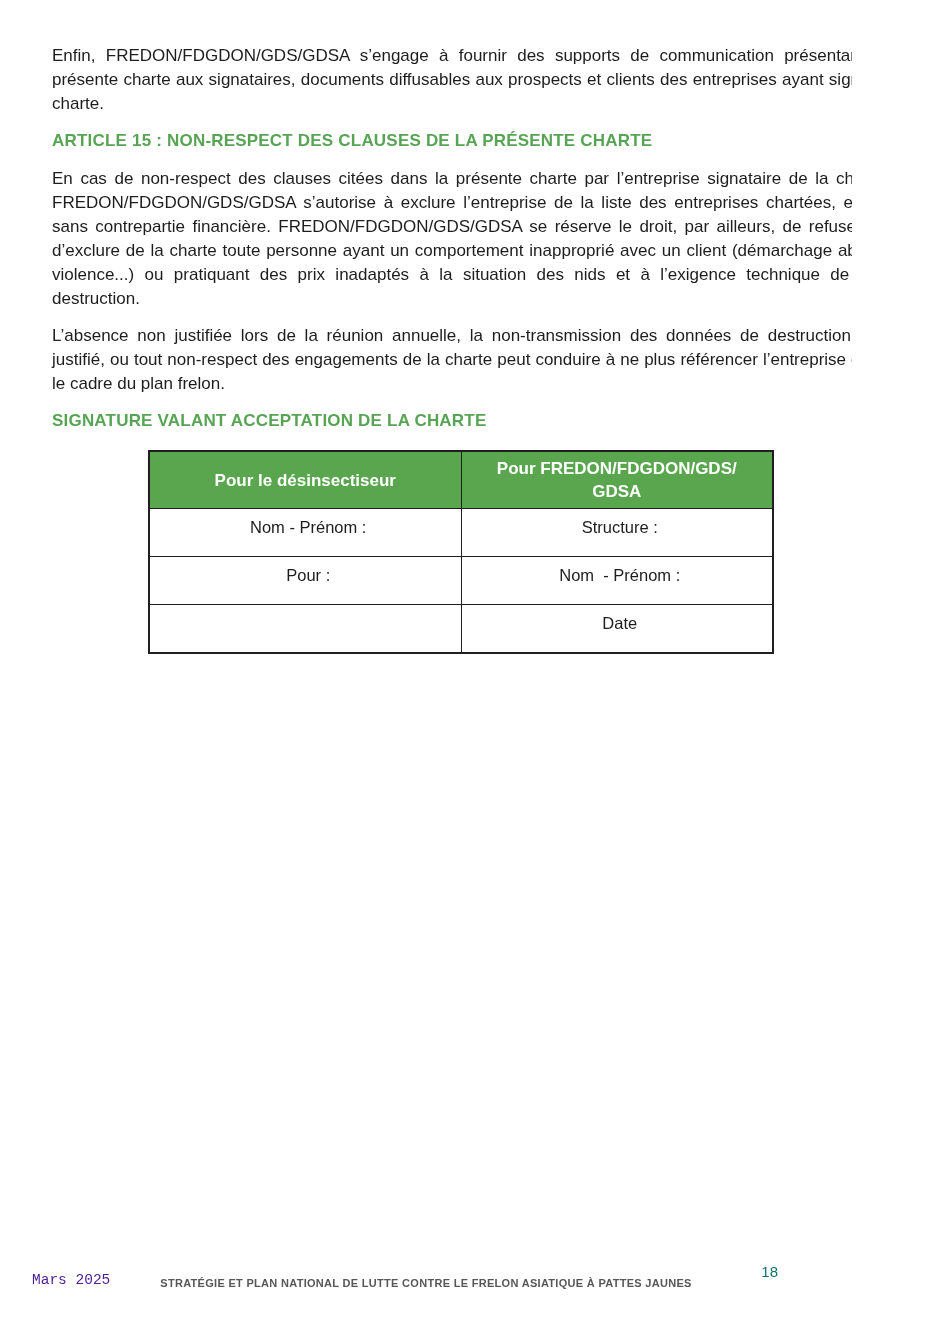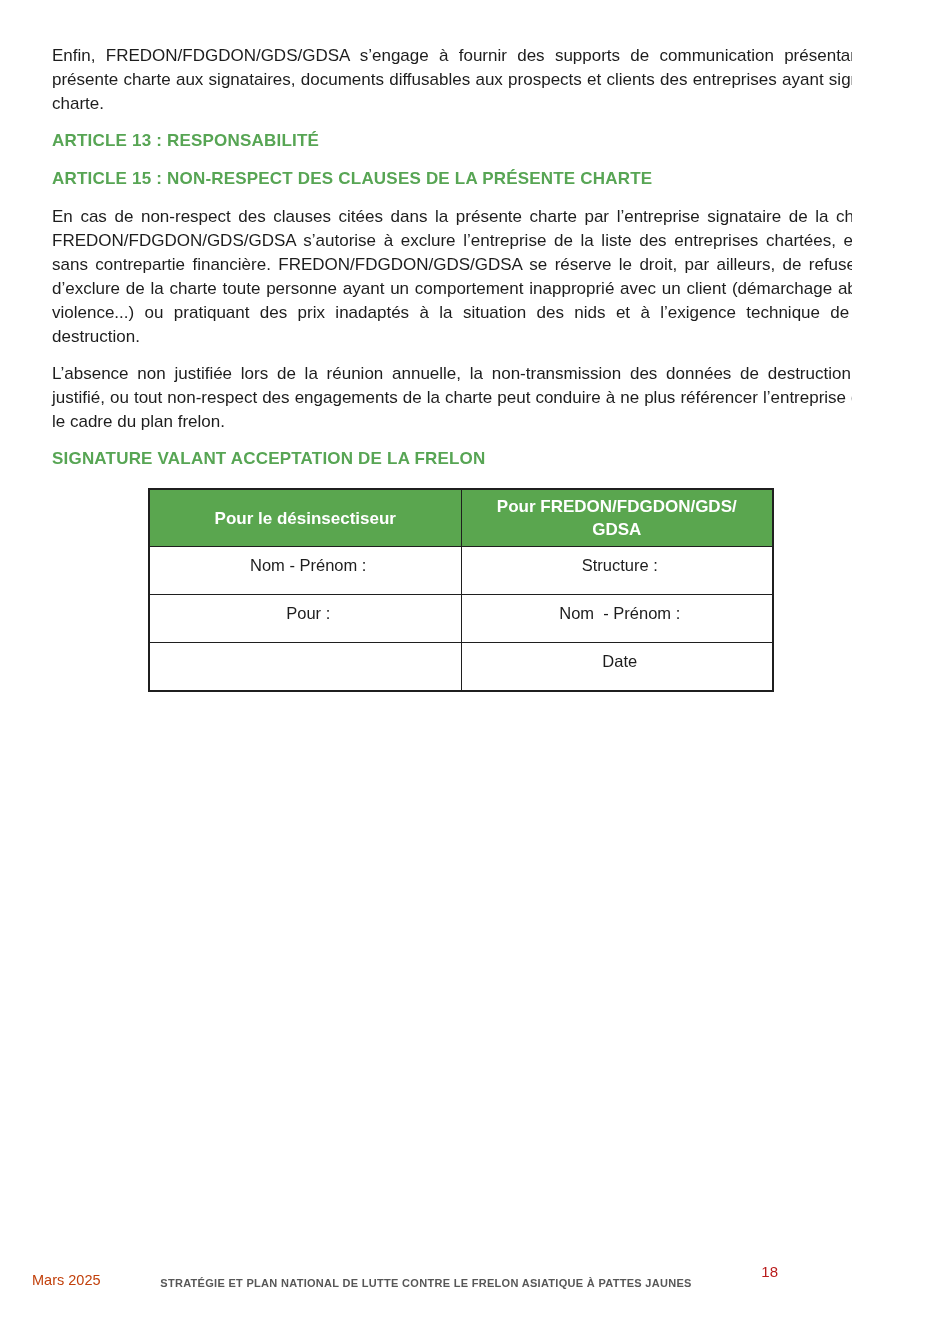--- a/index.html
+++ b/index.html
@@ -70,61 +70,61 @@
     color: #1d1d1d;
   }
   table.sig-table { border: 2.5px solid #1f1f1f; }
   table.sig-table tr.tall-row td { height: 92px; }
   
   .footer-date {
     position: absolute;
     left: 32px;
     top: 1272px;
     font-size: 14.5px;
-    color: #c2410c;
+    color: #4c1d95;
+    font-family: Liberation Mono, monospace;
   }
   .footer-title {
     position: absolute;
     left: 0;
     right: 0;
     top: 1277px;
     text-align: center;
     font-size: 11px;
     font-weight: bold;
     letter-spacing: 0.3px;
     color: #575757;
   }
   .footer-page-number {
     position: absolute;
     right: 74px;
     top: 1263px;
     font-size: 15px;
-    color: #b91c1c;
+    color: #0f766e;
   }
 </style>
 </head>
 <body>
 
 <div class="page">
 
   <div class="content">
 
     <p class="body-par">Enfin, FREDON/FDGDON/GDS/GDSA s’engage à fournir des supports de communication présentant la présente charte aux signataires, documents diffusables aux prospects et clients des entreprises ayant signé la charte.</p>
 
-    <h2 class="green-heading">ARTICLE 13 : RESPONSABILITÉ</h2>
 
 
     <h2 class="green-heading">ARTICLE 15 : NON-RESPECT DES CLAUSES DE LA PRÉSENTE CHARTE</h2>
 
 
     <p class="body-par">En cas de non-respect des clauses citées dans la présente charte par l’entreprise signataire de la charte, FREDON/FDGDON/GDS/GDSA s’autorise à exclure l’entreprise de la liste des entreprises chartées, et ce, sans contrepartie financière. FREDON/FDGDON/GDS/GDSA se réserve le droit, par ailleurs, de refuser ou d’exclure de la charte toute personne ayant un comportement inapproprié avec un client (démarchage abusif, violence...) ou pratiquant des prix inadaptés à la situation des nids et à l’exigence technique de leur destruction.</p>
 
     <p class="body-par">L’absence non justifiée lors de la réunion annuelle, la non-transmission des données de destruction non justifié, ou tout non-respect des engagements de la charte peut conduire à ne plus référencer l’entreprise dans le cadre du plan frelon.</p>
 
-    <h2 class="green-heading">SIGNATURE VALANT ACCEPTATION DE LA FRELON</h2>
+    <h2 class="green-heading">SIGNATURE VALANT ACCEPTATION DE LA CHARTE</h2>
 
     <table class="sig-table">
       <colgroup>
           <col>
           <col>
         </colgroup>
       <thead>
         <tr>
           <th>Pour le désinsectiseur</th>
           <th>Pour FREDON/FDGDON/GDS/

